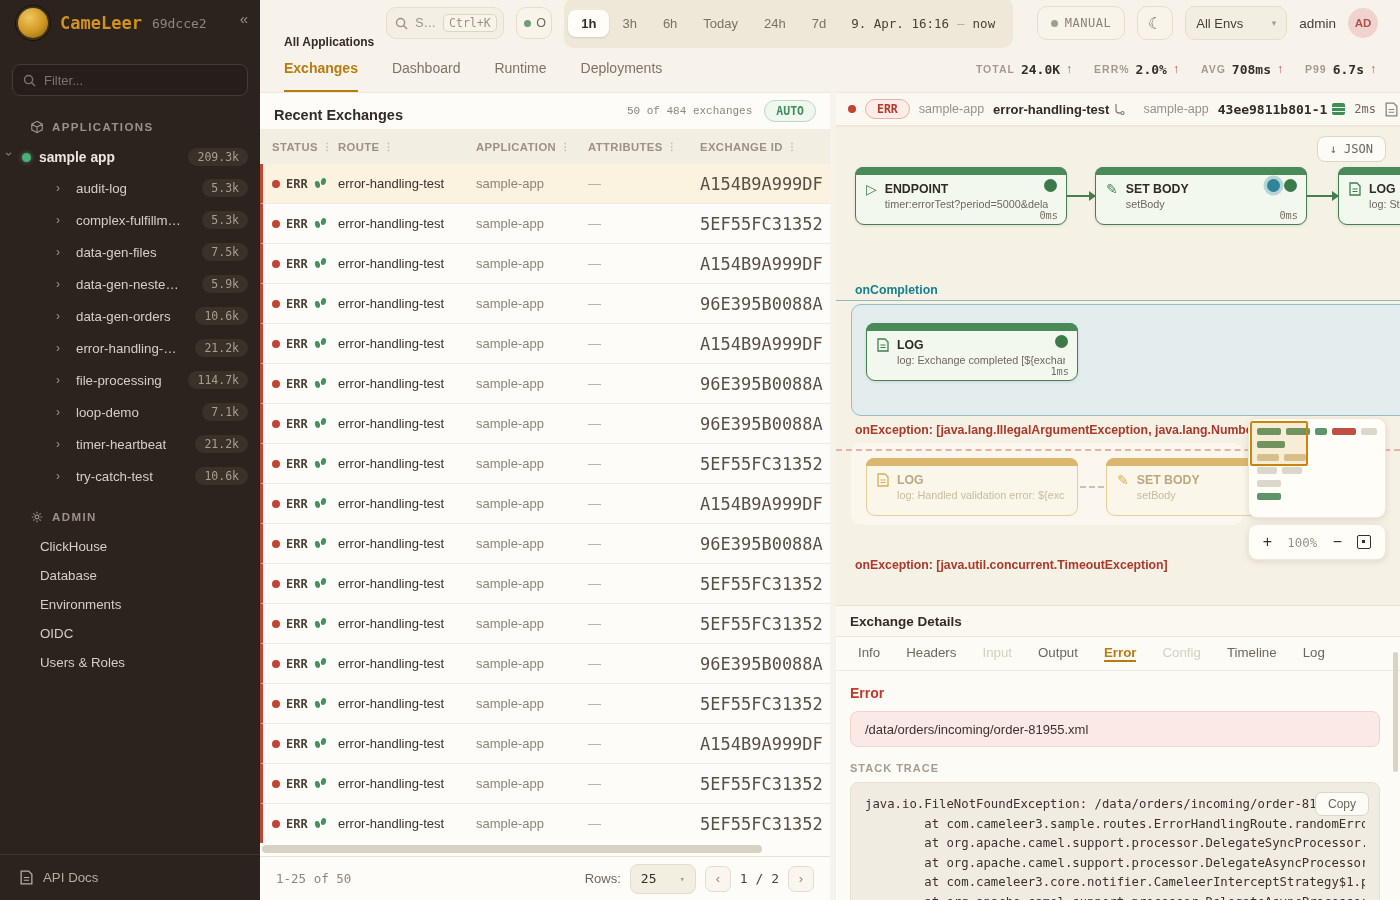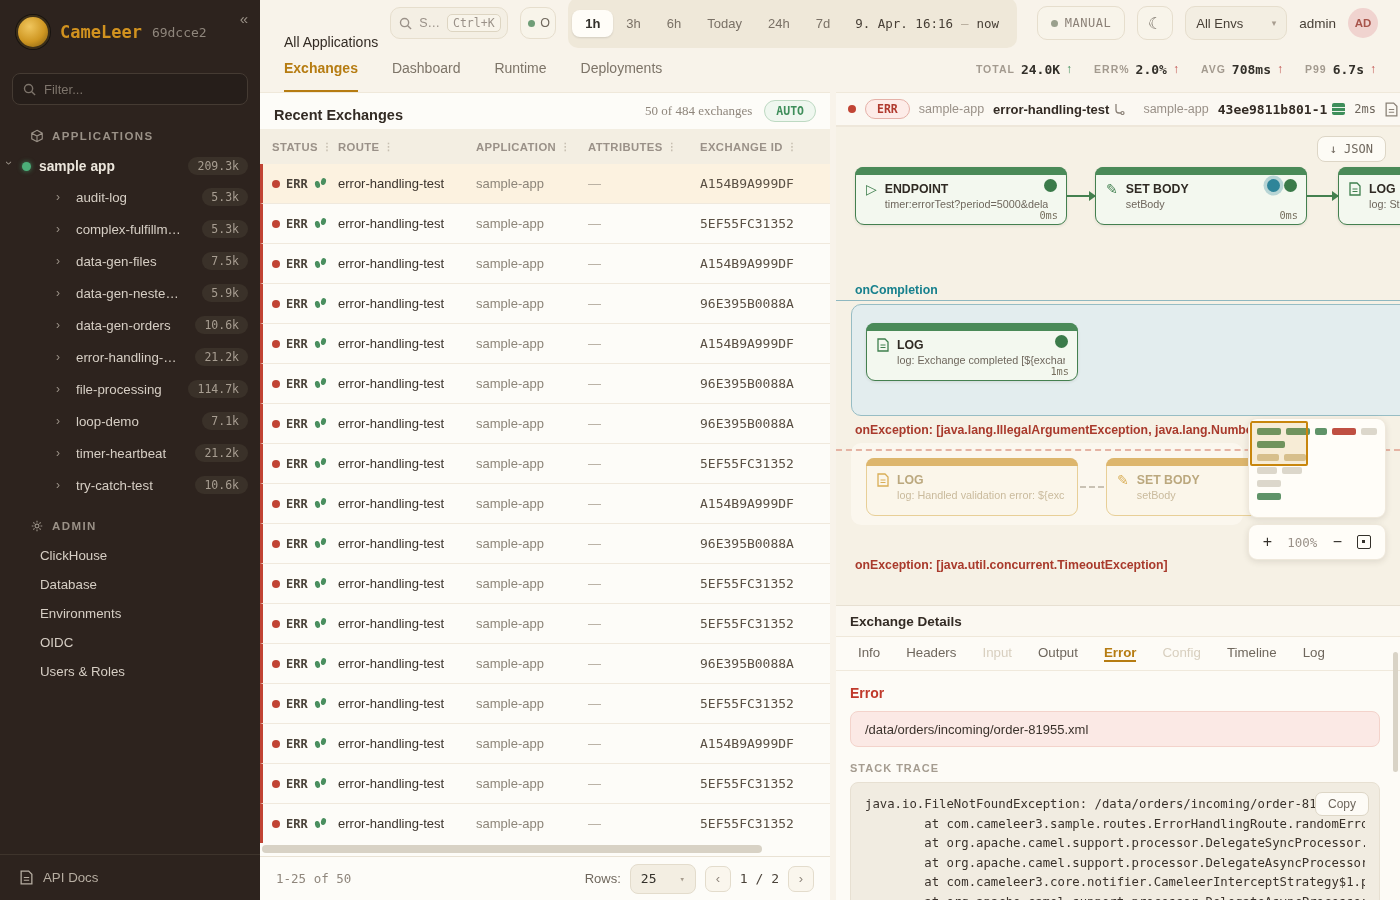--- a/index.html
+++ b/index.html
@@ -7,21 +7,21 @@
     --green:#3e8e5a; --node-green:#44804f; --teal:#17808d;
     --cream:#f8f3ea; --panel:#fdfcf8; --ink:#332b24; --muted:#8f867c;
   }
   *{margin:0;padding:0;box-sizing:border-box;}
   html,body{width:1400px;height:900px;overflow:hidden;}
   body{position:relative;background:var(--cream);font-family:"Liberation Sans",sans-serif;color:var(--ink);}
   .mono{font-family:"DejaVu Sans Mono",monospace;}
 
   
   .sidebar{position:absolute;left:0;top:0;width:260px;height:900px;background:#2d231e;color:#cfc6bc;}
-  .sb-head{display:flex;align-items:center;gap:10px;padding:15px 14px 10px 16px;position:relative;}
+  .sb-head{display:flex;align-items:center;gap:10px;padding:6px 14px 10px 16px;position:relative;}
   .sb-logo{width:34px;height:34px;border-radius:50%;background:radial-gradient(circle at 38% 32%,#f0c65e,#cf9722 55%,#7d5a10);border:2px solid #3c2f19;box-shadow:0 0 0 1px #171310;flex:none;}
   .sb-title{font-family:"DejaVu Sans Mono",monospace;font-weight:bold;font-size:17px;color:var(--gold);}
   .sb-version{font-family:"DejaVu Sans Mono",monospace;font-size:13px;color:#8f867c;}
   .sb-collapse{position:absolute;right:12px;top:10px;color:#9a9187;font-size:15px;cursor:pointer;}
   .sb-filter{margin:14px 12px 6px 12px;height:32px;background:#261e1a;border:1px solid #453b33;border-radius:8px;display:flex;align-items:center;gap:8px;padding:0 10px;}
   .sb-filter input{background:transparent;border:none;outline:none;color:#cfc6bc;font-size:13px;width:100%;font-family:"Liberation Sans",sans-serif;}
   .sb-filter input::placeholder{color:#7d746b;}
   .sb-section{display:flex;align-items:center;gap:8px;padding:18px 14px 8px 30px;color:#9a9187;font-size:11.5px;font-weight:bold;letter-spacing:1.4px;}
   .tree-root{display:flex;align-items:center;gap:8px;padding:6px 12px 6px 4px;cursor:pointer;}
   .tree-root .tr-name{font-size:13.8px;font-weight:bold;color:#ece6dc;flex:1;}
@@ -30,21 +30,21 @@
   .gdot{width:9px;height:9px;border-radius:50%;background:#4caf79;box-shadow:0 0 5px rgba(76,175,121,.7);flex:none;}
   .count-pill{font-family:"DejaVu Sans Mono",monospace;font-size:11.5px;color:#a89e92;background:#3a3129;border-radius:10px;padding:2px 9px;flex:none;}
   .tree-child{display:flex;align-items:center;gap:10px;padding:7px 12px 7px 56px;cursor:pointer;}
   .tree-child .tw-name{font-size:13.3px;color:#d6cec4;flex:1;white-space:nowrap;overflow:hidden;}
   .admin-item{padding:7px 12px 7px 40px;font-size:13.3px;color:#d6cec4;cursor:pointer;}
   .sb-apidocs{position:absolute;left:0;bottom:0;width:100%;height:46px;border-top:1px solid #3e342c;display:flex;align-items:center;gap:10px;padding:0 20px;color:#b6ada1;font-size:13.3px;cursor:pointer;}
   .icon-svg{flex:none;display:inline-block;}
 
   
   .topbar{position:absolute;left:260px;top:0;width:1140px;height:46px;display:flex;align-items:center;gap:12px;padding:0 22px 0 24px;}
-  .tb-title{font-size:14px;font-weight:normal;color:var(--ink);white-space:nowrap;margin-top:37px;}
+  .tb-title{font-size:12px;font-weight:bold;color:var(--ink);white-space:nowrap;margin-top:37px;}
   .tb-search{height:32px;width:118px;background:#f4efe4;border:1px solid #e6decd;border-radius:10px;display:flex;align-items:center;gap:7px;padding:0 8px;cursor:pointer;}
   .tb-search .sh{color:#9a9188;font-size:12.5px;}
   .tb-kbd{font-family:"DejaVu Sans Mono",monospace;font-size:11.5px;color:#9a9188;border:1px solid #ddd5c2;border-radius:5px;padding:1px 5px;background:#f8f4ea;white-space:nowrap;}
   .tb-live{height:32px;width:36px;border:1px solid #e6decd;background:#f8f4ea;border-radius:10px;display:flex;align-items:center;gap:5px;padding:0 7px;overflow:hidden;cursor:pointer;}
   .tb-live .ld{width:7px;height:7px;border-radius:50%;background:#6f9d77;flex:none;}
   .tb-live .lt{font-size:12.5px;color:#6f675d;}
   .tb-seg{height:50px;background:#efe8d9;border-radius:10px;display:flex;align-items:center;padding:16px 4px;}
   .seg-item{padding:6px 13px;font-size:13px;color:#7a7166;border-radius:8px;cursor:pointer;white-space:nowrap;}
   .seg-item.active{background:#fffdf8;color:#33302a;font-weight:bold;box-shadow:0 1px 2px rgba(0,0,0,.12);}
   .seg-date{display:flex;align-items:center;gap:8px;padding:0 14px 0 12px;font-family:"DejaVu Sans Mono",monospace;font-size:12.5px;color:#473f36;cursor:pointer;white-space:nowrap;}
@@ -65,40 +65,40 @@
   .stat{display:flex;align-items:center;gap:6px;white-space:nowrap;}
   .stat .sl{font-size:10.5px;font-weight:bold;letter-spacing:1px;color:#a39a8f;}
   .stat .sv{font-family:"DejaVu Sans Mono",monospace;font-weight:bold;font-size:13px;color:#33302a;}
   .stat .sa{font-size:12px;font-weight:bold;}
   .sa.up-green{color:#3e8e5a;} .sa.up-red{color:#c0504d;}
 
   
   .left-panel{position:absolute;left:260px;top:92px;width:570px;height:808px;background:var(--panel);display:flex;flex-direction:column;border-top:1px solid #efe8da;}
   .lp-head{height:36px;display:flex;align-items:center;gap:12px;padding:0 14px;flex:none;}
   .lp-title{font-size:14.5px;font-weight:bold;color:var(--ink);margin-top:8px;}
-  .lp-count{margin-left:auto;font-family:Liberation Serif, serif;font-size:13px;color:#8f867c;}
+  .lp-count{margin-left:auto;font-family:Liberation Mono, monospace;font-size:11px;color:#8f867c;}
   .auto-pill{border:1px solid #bdd9c2;background:#eff7ef;color:#3e8e5a;font-family:"DejaVu Sans Mono",monospace;font-weight:bold;font-size:11.5px;padding:3px 11px;border-radius:12px;cursor:pointer;}
   .grid-cols{display:grid;grid-template-columns:66px 138px 112px 112px 1fr;align-items:center;}
   .lp-cols{height:35px;background:#f3eee2;padding-left:12px;flex:none;color:#9a9188;font-weight:bold;font-size:11.3px;letter-spacing:.4px;}
   .colh{display:flex;align-items:center;gap:4px;cursor:pointer;white-space:nowrap;overflow:hidden;}
   .colh .sort{color:#c7bfb1;font-size:10px;}
   .lp-rows{flex:1;overflow:hidden;}
   .row{height:40px;padding-left:9px;border-left:3px solid var(--red);border-bottom:1px solid #f0e9dd;font-size:13px;cursor:pointer;}
   .row.selected{background:#fcf2e0;}
   .cell-status{display:flex;align-items:center;gap:6px;}
   .rdot{width:8px;height:8px;border-radius:50%;background:var(--red);flex:none;}
   .errtxt{font-family:"DejaVu Sans Mono",monospace;font-size:12px;font-weight:bold;color:#4a4239;}
   .paws{position:relative;width:13px;height:12px;flex:none;}
   .paws i{position:absolute;width:4.5px;height:7px;border-radius:50%;background:#4a8f5f;}
   .paws i:first-child{left:1px;top:3px;transform:rotate(-12deg);}
   .paws i:last-child{left:7px;top:0;transform:rotate(12deg);}
   .cell-route{color:#3a322b;white-space:nowrap;overflow:hidden;}
   .cell-app{color:#8d8579;}
   .cell-attr{color:#b3aa9c;}
-  .cell-id{font-family:"DejaVu Sans Mono",monospace;font-size:13px;color:#5a5044;white-space:nowrap;overflow:hidden;}
+  .cell-id{font-family:"DejaVu Sans Mono",monospace;font-size:17px;color:#5a5044;white-space:nowrap;overflow:hidden;}
   .hscroll{height:13px;position:relative;flex:none;}
   .hthumb{position:absolute;left:2px;top:2px;width:500px;height:8px;background:#d8d2c5;border-radius:4px;cursor:grab;}
   .lp-foot{height:44px;border-top:1px solid #e9e2d4;display:flex;align-items:center;gap:10px;padding:0 16px;flex:none;}
   .pg-range{font-family:"DejaVu Sans Mono",monospace;font-size:12.5px;color:#8f867c;}
   .pg-right{margin-left:auto;display:flex;align-items:center;gap:9px;}
   .pg-label{font-size:13px;color:#6f675d;}
   .pg-select{width:66px;height:30px;background:#f3eee2;border:1px solid #e3dccc;border-radius:8px;display:flex;align-items:center;justify-content:space-between;padding:0 10px;font-family:"DejaVu Sans Mono",monospace;font-size:13px;color:#33302a;cursor:pointer;}
   .pg-select .car{color:#a79d8f;font-size:9px;}
   .pg-btn{width:26px;height:26px;border:1px solid #e3dccc;background:#faf6ed;border-radius:7px;display:flex;align-items:center;justify-content:center;color:#8f867c;font-size:13px;cursor:pointer;}
   .pg-pos{font-family:"DejaVu Sans Mono",monospace;font-size:13px;color:#4a4239;}

